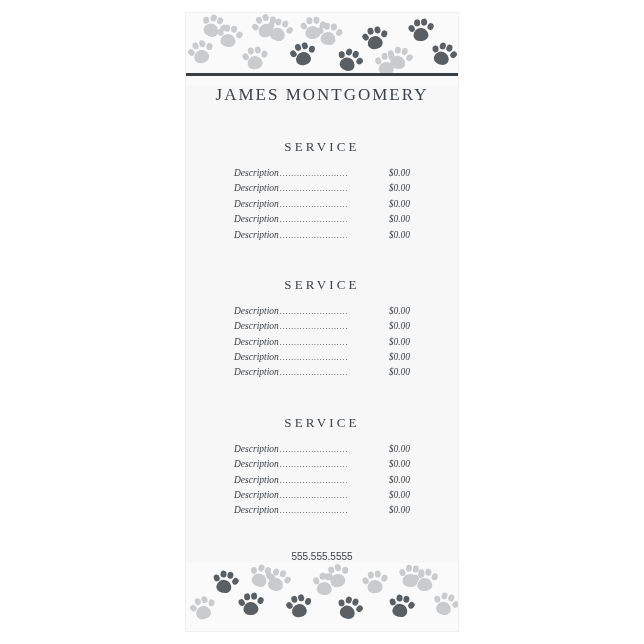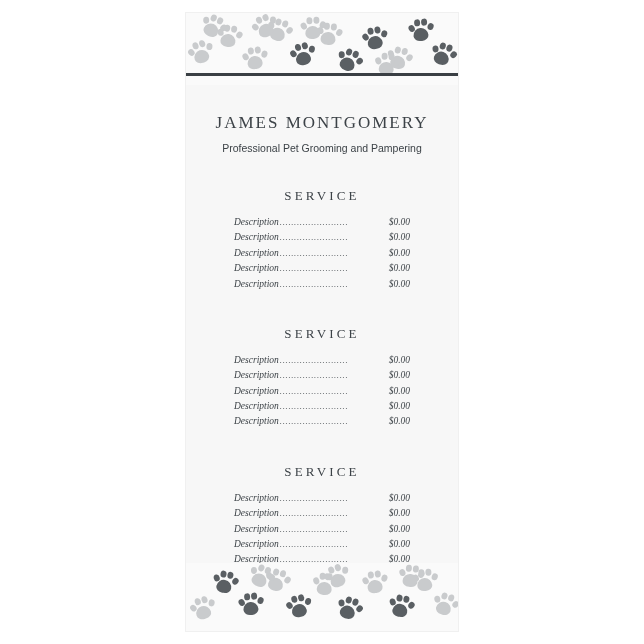--- a/index.html
+++ b/index.html
@@ -78,21 +78,20 @@
   .body-area {
     position: absolute;
     left: 0;
     top: 72px;
     width: 272px;
     bottom: 68px;
     text-align: center;
   }
 
   .title {
-    margin-top: 28px;
     font-family: "Liberation Serif", serif;
     font-size: 17px;
     letter-spacing: 2.0px;
     color: #3c4247;
     font-weight: normal;
   }
   .subtitle {
     margin-top: 10px;
     font-family: "Liberation Serif", serif;
     font-style: italic;
@@ -257,21 +256,20 @@
           <span class="toe t1"></span>
           <span class="toe t2"></span>
           <span class="toe t3"></span>
           <span class="toe t4"></span>
         </div>
       </div>
     <div class="rule top"></div>
 
     <div class="body-area">
       <div class="title">JAMES MONTGOMERY</div>
-      <div class="tagline">Professional Pet Grooming and Pampering</div>
 
       <div id="sections">
           <div class="service-block">
             <div class="service-heading">SERVICE</div>
             <div class="lines">
               <div class="line-row">
                 <span class="line-desc">Description</span>
                 <span class="dots">........................</span>
                 <span class="line-price">$0.00</span>
               </div>

